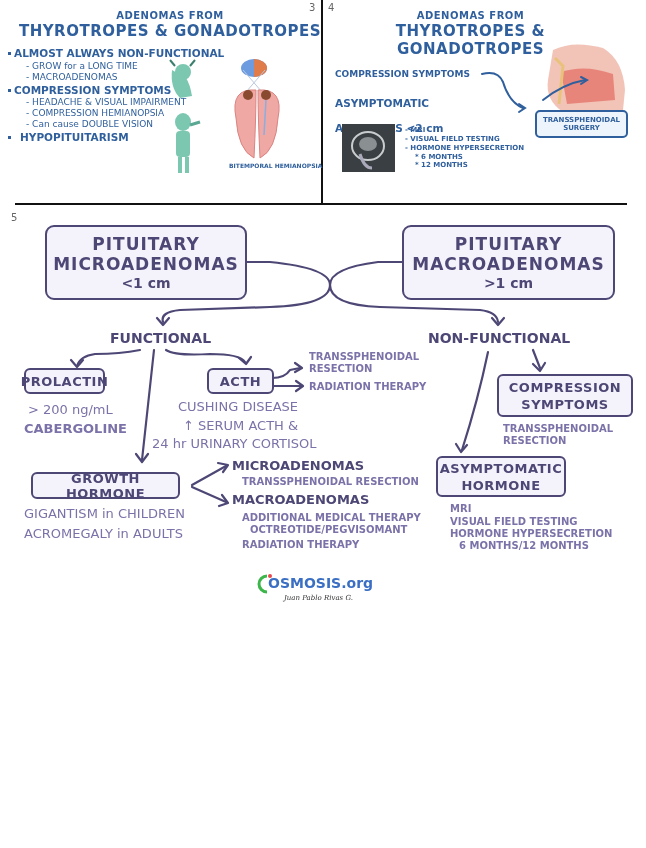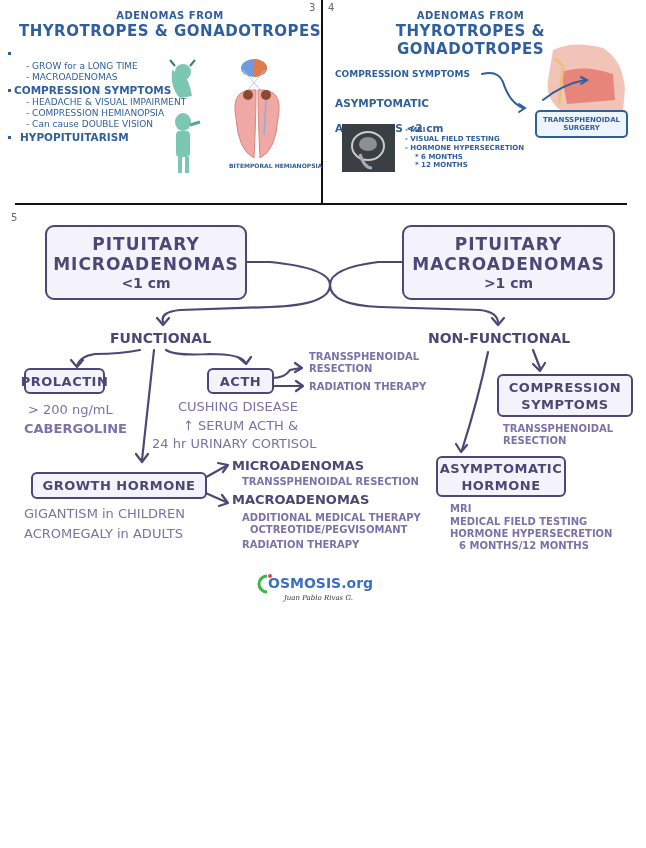--- a/index.html
+++ b/index.html
@@ -36,20 +36,21 @@
 <div class="abs" style="left:15px;top:203px;width:612px;height:2px;background:#111;"></div>
 
 <div class="abs pnum" style="left:309px;top:2px;">3</div>
 <div class="abs pnum" style="left:328px;top:2px;">4</div>
 <div class="abs pnum" style="left:11px;top:212px;">5</div>
 
 <div class="abs blue" style="left:0;top:0;width:320px;height:200px;">
   <div class="abs t-sub" style="left:0;top:10px;width:340px;">ADENOMAS FROM</div>
   <div class="abs t-main" style="left:0;top:22px;width:340px;">THYROTROPES &amp; GONADOTROPES</div>
 
+  <div class="abs b-head" style="left:14px;top:47px;">ALMOST ALWAYS NON-FUNCTIONAL</div>
   <div class="abs b-sub" style="left:26px;top:61px;">- GROW for a LONG TIME</div>
   <div class="abs b-sub" style="left:26px;top:72px;">- MACROADENOMAS</div>
   <div class="abs b-head" style="left:14px;top:84px;">COMPRESSION SYMPTOMS</div>
   <div class="abs b-sub" style="left:26px;top:97px;">- HEADACHE &amp; VISUAL IMPAIRMENT</div>
   <div class="abs b-sub" style="left:26px;top:108px;">- COMPRESSION HEMIANOPSIA</div>
   <div class="abs b-sub" style="left:26px;top:119px;">- Can cause DOUBLE VISION</div>
   <div class="abs b-head" style="left:20px;top:131px;">HYPOPITUITARISM</div>
   <div class="abs" style="left:8px;top:52px;width:3px;height:3px;background:#2f5f9c;"></div>
   <div class="abs" style="left:8px;top:89px;width:3px;height:3px;background:#2f5f9c;"></div>
   <div class="abs" style="left:8px;top:136px;width:3px;height:3px;background:#2f5f9c;"></div>
@@ -174,21 +175,21 @@
 <div class="box box-sm" style="left:207px;top:368px;width:67px;height:26px;">
   <span>ACTH</span>
 </div>
 <div class="lbl lpurple f10 bold" style="left:309px;top:351px;">TRANSSPHENOIDAL</div>
 <div class="lbl lpurple f10 bold" style="left:309px;top:363px;">RESECTION</div>
 <div class="lbl lpurple f10 bold" style="left:309px;top:381px;">RADIATION THERAPY</div>
 <div class="lbl lpurple f13" style="left:178px;top:399px;">CUSHING DISEASE</div>
 <div class="lbl lpurple f13" style="left:183px;top:418px;">↑ SERUM ACTH &amp;</div>
 <div class="lbl lpurple f13" style="left:152px;top:436px;">24 hr URINARY CORTISOL</div>
 
-<div class="box box-sm" style="left:31px;top:472px;width:176px;height:27px;">
+<div class="box box-sm" style="left:31px;top:472px;width:149px;height:27px;">
   <span>GROWTH HORMONE</span>
 </div>
 <div class="lbl lpurple f13" style="left:24px;top:506px;">GIGANTISM in CHILDREN</div>
 <div class="lbl lpurple f13" style="left:24px;top:526px;">ACROMEGALY in ADULTS</div>
 <div class="lbl purple bold f13" style="left:232px;top:458px;">MICROADENOMAS</div>
 <div class="lbl lpurple f10 bold" style="left:242px;top:476px;">TRANSSPHENOIDAL RESECTION</div>
 <div class="lbl purple bold f13" style="left:232px;top:492px;">MACROADENOMAS</div>
 <div class="lbl lpurple f10 bold" style="left:242px;top:512px;">ADDITIONAL MEDICAL THERAPY</div>
 <div class="lbl lpurple f10 bold" style="left:250px;top:524px;">OCTREOTIDE/PEGVISOMANT</div>
 <div class="lbl lpurple f10 bold" style="left:242px;top:539px;">RADIATION THERAPY</div>
@@ -198,21 +199,21 @@
   <span>SYMPTOMS</span>
 </div>
 <div class="lbl lpurple f10 bold" style="left:503px;top:423px;">TRANSSPHENOIDAL</div>
 <div class="lbl lpurple f10 bold" style="left:503px;top:435px;">RESECTION</div>
 
 <div class="box box-sm" style="left:436px;top:456px;width:130px;height:41px;line-height:17px;">
   <span>ASYMPTOMATIC</span>
   <span>HORMONE</span>
 </div>
 <div class="lbl lpurple f10 bold" style="left:450px;top:503px;">MRI</div>
-<div class="lbl lpurple f10 bold" style="left:450px;top:516px;">MEDICAL FIELD TESTING</div>
+<div class="lbl lpurple f10 bold" style="left:450px;top:516px;">VISUAL FIELD TESTING</div>
 <div class="lbl lpurple f10 bold" style="left:450px;top:528px;text-align:right;">HORMONE HYPERSECRETION</div>
 <div class="lbl lpurple f10 bold" style="left:459px;top:540px;">6 MONTHS/12 MONTHS</div>
 
 <div class="abs" style="left:258px;top:572px;width:110px;height:24px;">
   <svg width="20" height="24">
       <path d="M9 4 A8 8 0 0 0 9 20" stroke="#3cb54a" stroke-width="3" fill="none"></path>
       <circle cx="12" cy="4" r="2" fill="#e5484d"></circle>
     </svg>
   <span class="abs bold" style="left:10px;top:3px;font-size:14px;color:#3a6fc4;">OSMOSIS.org</span>
 </div>

